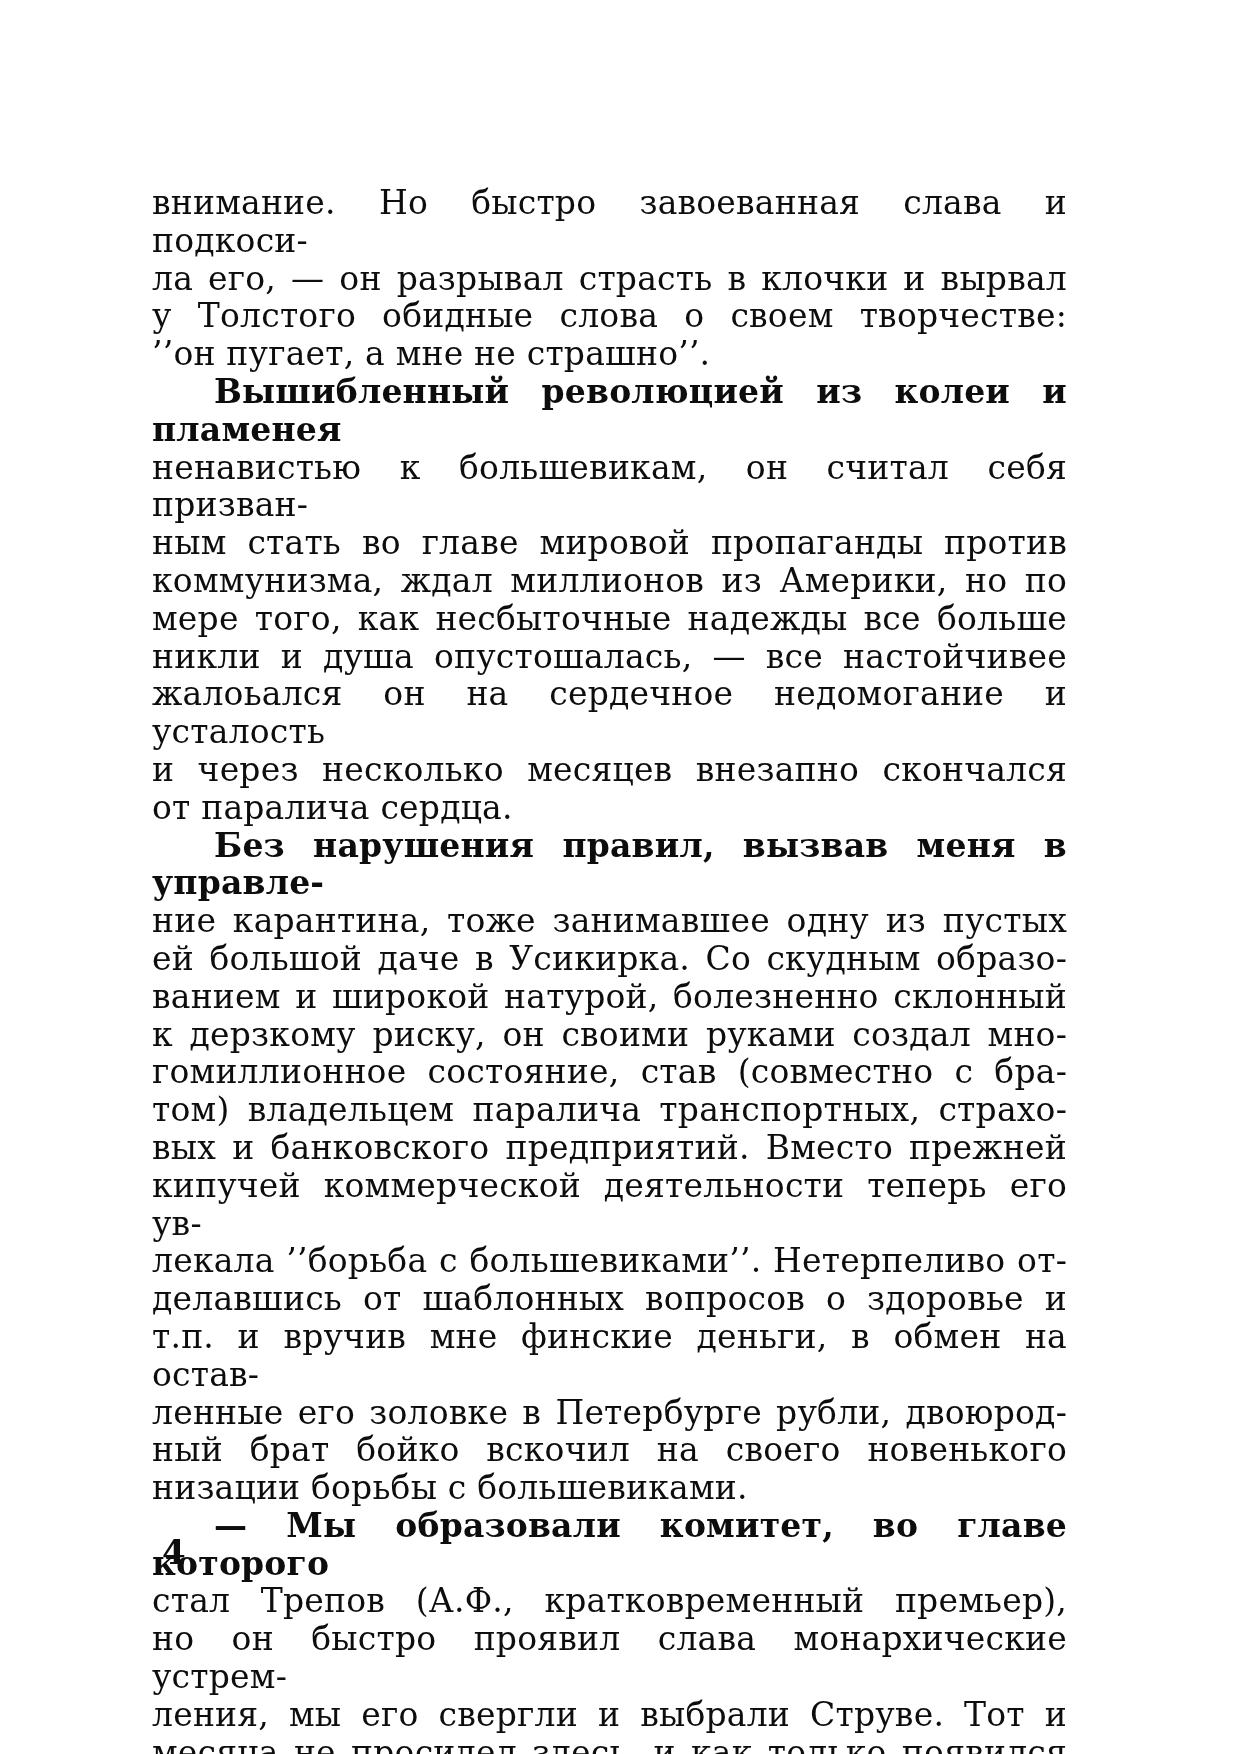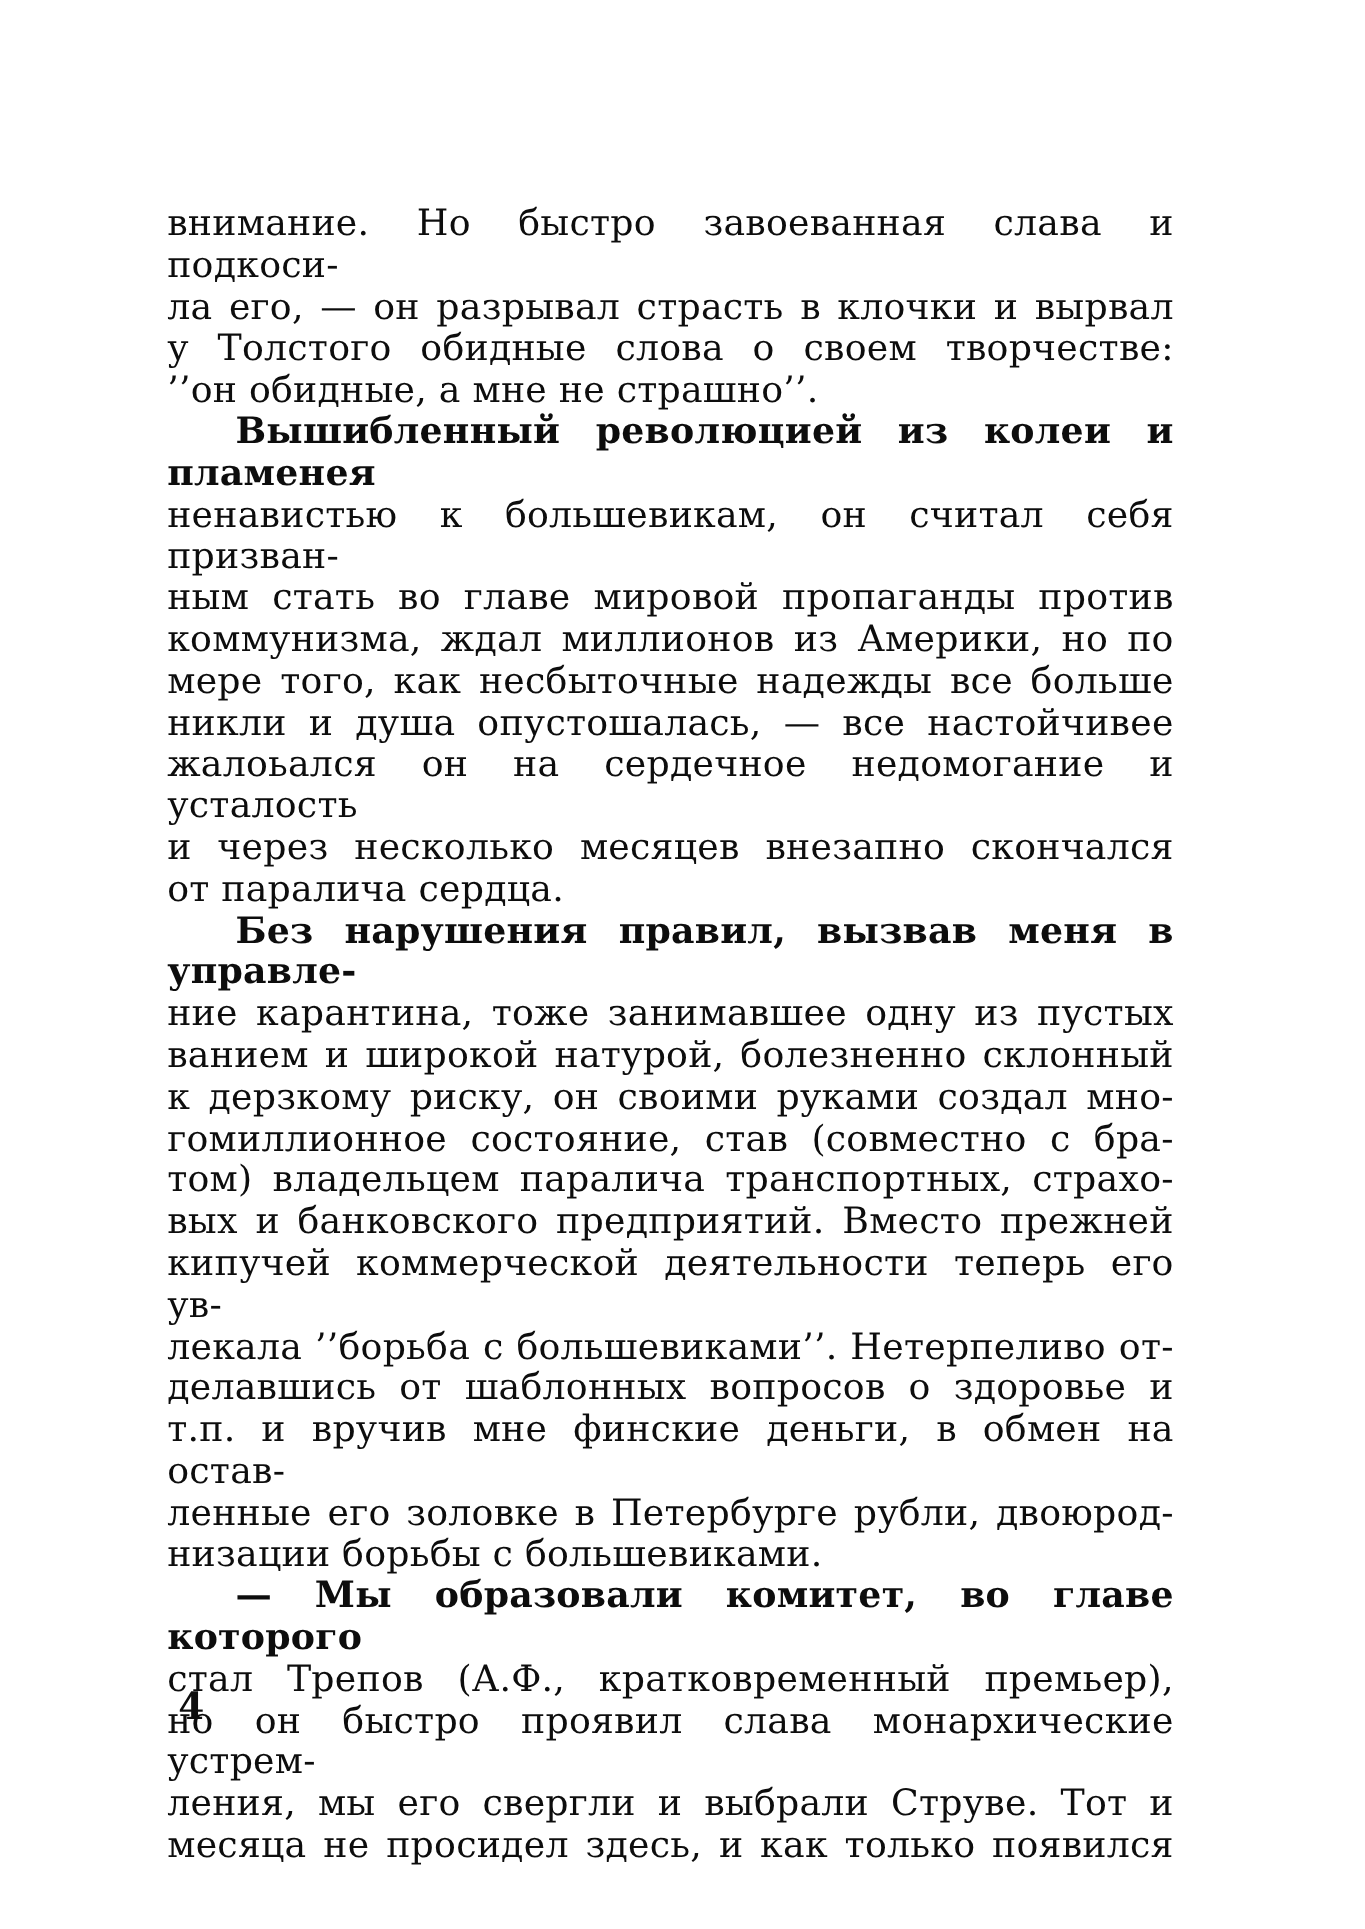--- a/index.html
+++ b/index.html
@@ -45,42 +45,44 @@
     font-weight: bold;
   }
 </style>
 </head>
 <body style="background: rgb(255, 255, 255); color: rgb(13, 13, 13);">
 
 <main id="text-block">
     <div class="text-line">внимание. Но быстро завоеванная слава и подкоси-</div>
     <div class="text-line">ла его, — он разрывал страсть в клочки и вырвал</div>
     <div class="text-line">у Толстого обидные слова о своем творчестве:</div>
-    <div class="text-line short">’’он обидные, а мне не страшно’’.</div>
+    <div class="text-line short">’’он пугает, а мне не страшно’’.</div>
     <div class="text-line indent">Вышибленный революцией из колеи и пламенея</div>
     <div class="text-line">ненавистью к большевикам, он считал себя призван-</div>
     <div class="text-line">ным стать во главе мировой пропаганды против</div>
     <div class="text-line">коммунизма, ждал миллионов из Америки, но по</div>
     <div class="text-line">мере того, как несбыточные надежды все больше</div>
     <div class="text-line">никли и душа опустошалась, — все настойчивее</div>
     <div class="text-line">жалоьался он на сердечное недомогание и усталость</div>
     <div class="text-line">и через несколько месяцев внезапно скончался</div>
     <div class="text-line short">от паралича сердца.</div>
     <div class="text-line indent">Без нарушения правил, вызвав меня в управле-</div>
     <div class="text-line">ние карантина, тоже занимавшее одну из пустых</div>
+    <div class="text-line">ей большой даче в Усикирка. Со скудным образо-</div>
     <div class="text-line">ванием и широкой натурой, болезненно склонный</div>
     <div class="text-line">к дерзкому риску, он своими руками создал мно-</div>
     <div class="text-line">гомиллионное состояние, став (совместно с бра-</div>
     <div class="text-line">том) владельцем паралича транспортных, страхо-</div>
     <div class="text-line">вых и банковского предприятий. Вместо прежней</div>
     <div class="text-line">кипучей коммерческой деятельности теперь его ув-</div>
     <div class="text-line">лекала ’’борьба с большевиками’’. Нетерпеливо от-</div>
     <div class="text-line">делавшись от шаблонных вопросов о здоровье и</div>
     <div class="text-line">т.п. и вручив мне финские деньги, в обмен на остав-</div>
     <div class="text-line">ленные его золовке в Петербурге рубли, двоюрод-</div>
+    <div class="text-line">ный брат бойко вскочил на своего новенького</div>
     <div class="text-line short">низации борьбы с большевиками.</div>
     <div class="text-line indent">— Мы образовали комитет, во главе которого</div>
     <div class="text-line">стал Трепов (А.Ф., кратковременный премьер),</div>
     <div class="text-line">но он быстро проявил слава монархические устрем-</div>
     <div class="text-line">ления, мы его свергли и выбрали Струве. Тот и</div>
     <div class="text-line">месяца не просидел здесь, и как только появился</div>
   </main>
 
 <div id="page-number">4</div>
 

